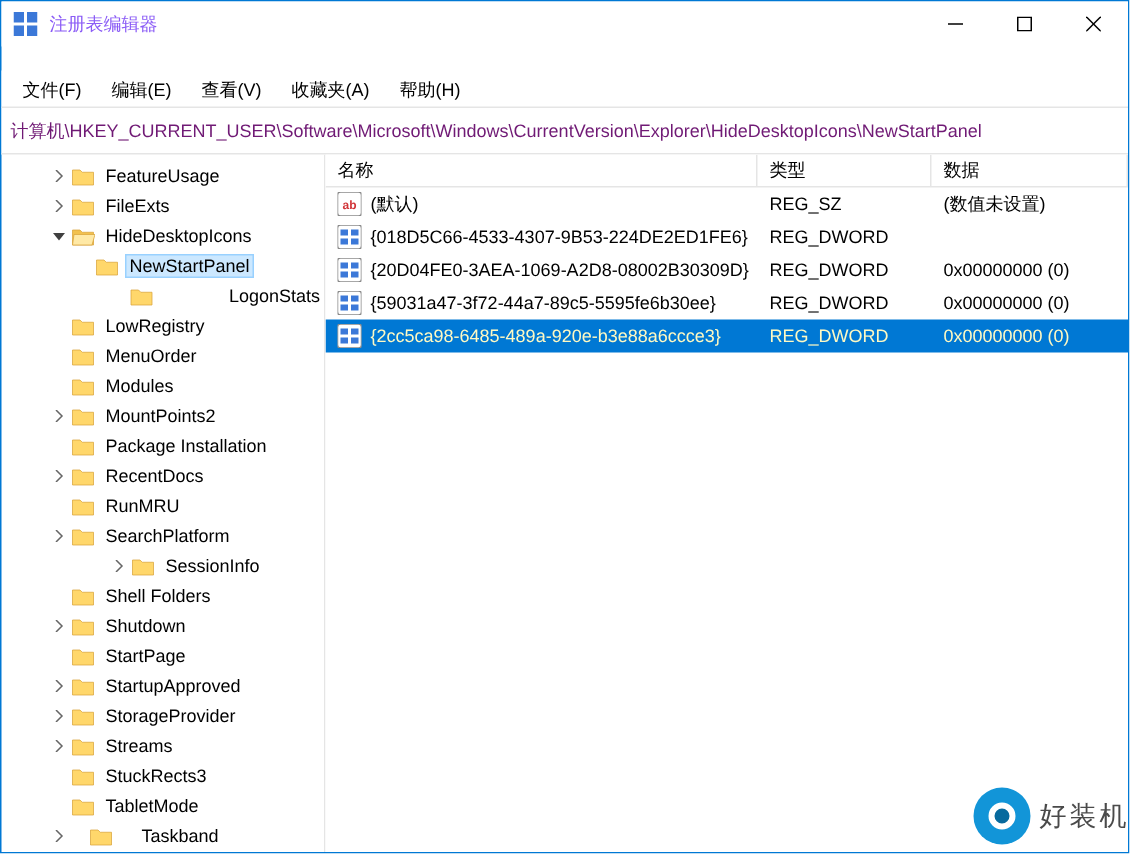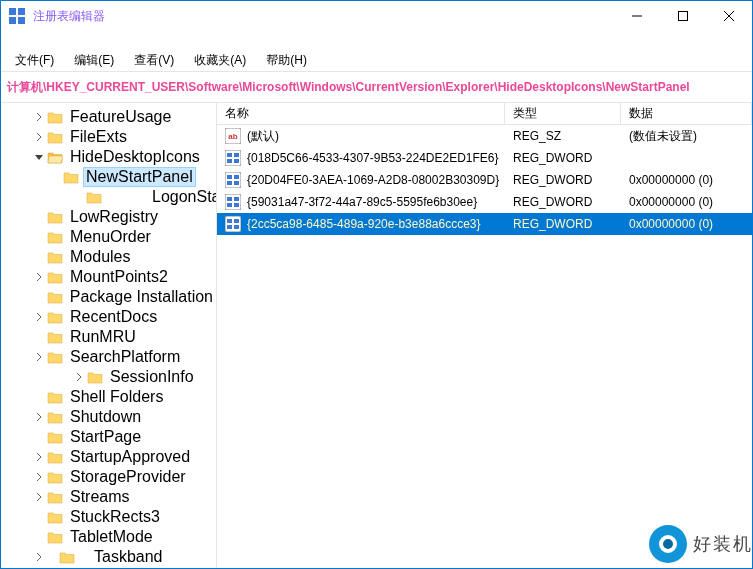--- a/index.html
+++ b/index.html
@@ -9,30 +9,30 @@
   .titlebar { height: 30px; display: flex; align-items: center; padding-left: 8px; background:#fff; }
   .titlebar .app-icon { width:16px; height:16px; margin-right:8px; display:flex; }
   .titlebar .title { font-size: 12px; color:#8b5cf6; flex:1; }
   .win-controls { display:flex; }
   .win-controls .ctrl { width: 46px; height: 30px; display:flex; align-items:center; justify-content:center; color:#000; }
   .win-controls .ctrl svg { width:10px; height:10px; }
   
   .menubar { height: 24px; display:flex; align-items:flex-end; padding-left: 6px; gap: 4px; background:#fff;margin-top:16px; }
   .menubar .menuitem { padding: 2px 8px; font-size:12px; color:#000; }
   
-  .addressbar { height: 24px; border-top:1px solid #e5e5e5; border-bottom:1px solid #e5e5e5; display:flex; align-items:center; padding: 15px 6px; font-size:12px; color:#ec4899; background:#fff;font-weight:bold; }
+  .addressbar { height: 24px; border-top:1px solid #e5e5e5; border-bottom:1px solid #e5e5e5; display:flex; align-items:center; padding: 15px 6px; font-size:12px; color:#701a75; background:#fff; }
   
   .content { flex:1; display:flex; overflow:hidden; }
   .tree-pane { width: 216px; border-right: 1px solid #e5e5e5; overflow-y: scroll; overflow-x:hidden; background:#fff; padding-top:4px; }
   .list-pane { flex:1; overflow:auto; background:#fff; }
   
   .tree { list-style:none; }
   .tree-row { display:flex; align-items:center; height:20px; white-space:nowrap; }
   .tree-row .chev { width:12px; display:inline-flex; justify-content:center; color:#666; font-size:10px; margin-right:2px; }
-  .tree-row .label { font-size:16px; color:#000; padding:1px 3px; }
+  .tree-row .label { font-size:12px; color:#000; padding:1px 3px; }
   .tree-row.selected .label { background:#cce8ff; border:1px solid #99d1ff; padding:0 2px; }
   .folder-icon { width:16px; height:14px; margin-right:4px; display:inline-flex; }
   
   .tree-pane::-webkit-scrollbar { width:17px; }
   .tree-pane::-webkit-scrollbar-track { background:#f0f0f0; }
   .tree-pane::-webkit-scrollbar-thumb { background:#c1c1c1; }
   
   .list-header { display:flex; border-bottom:1px solid #e5e5e5; height:22px; align-items:center; position:sticky; top:0; background:#fff; }
   .list-header .col { font-size:12px; color:#000; padding:0 8px; border-right:1px solid #e5e5e5; height:100%; display:flex; align-items:center; }
   .col.name { width:288px; }

